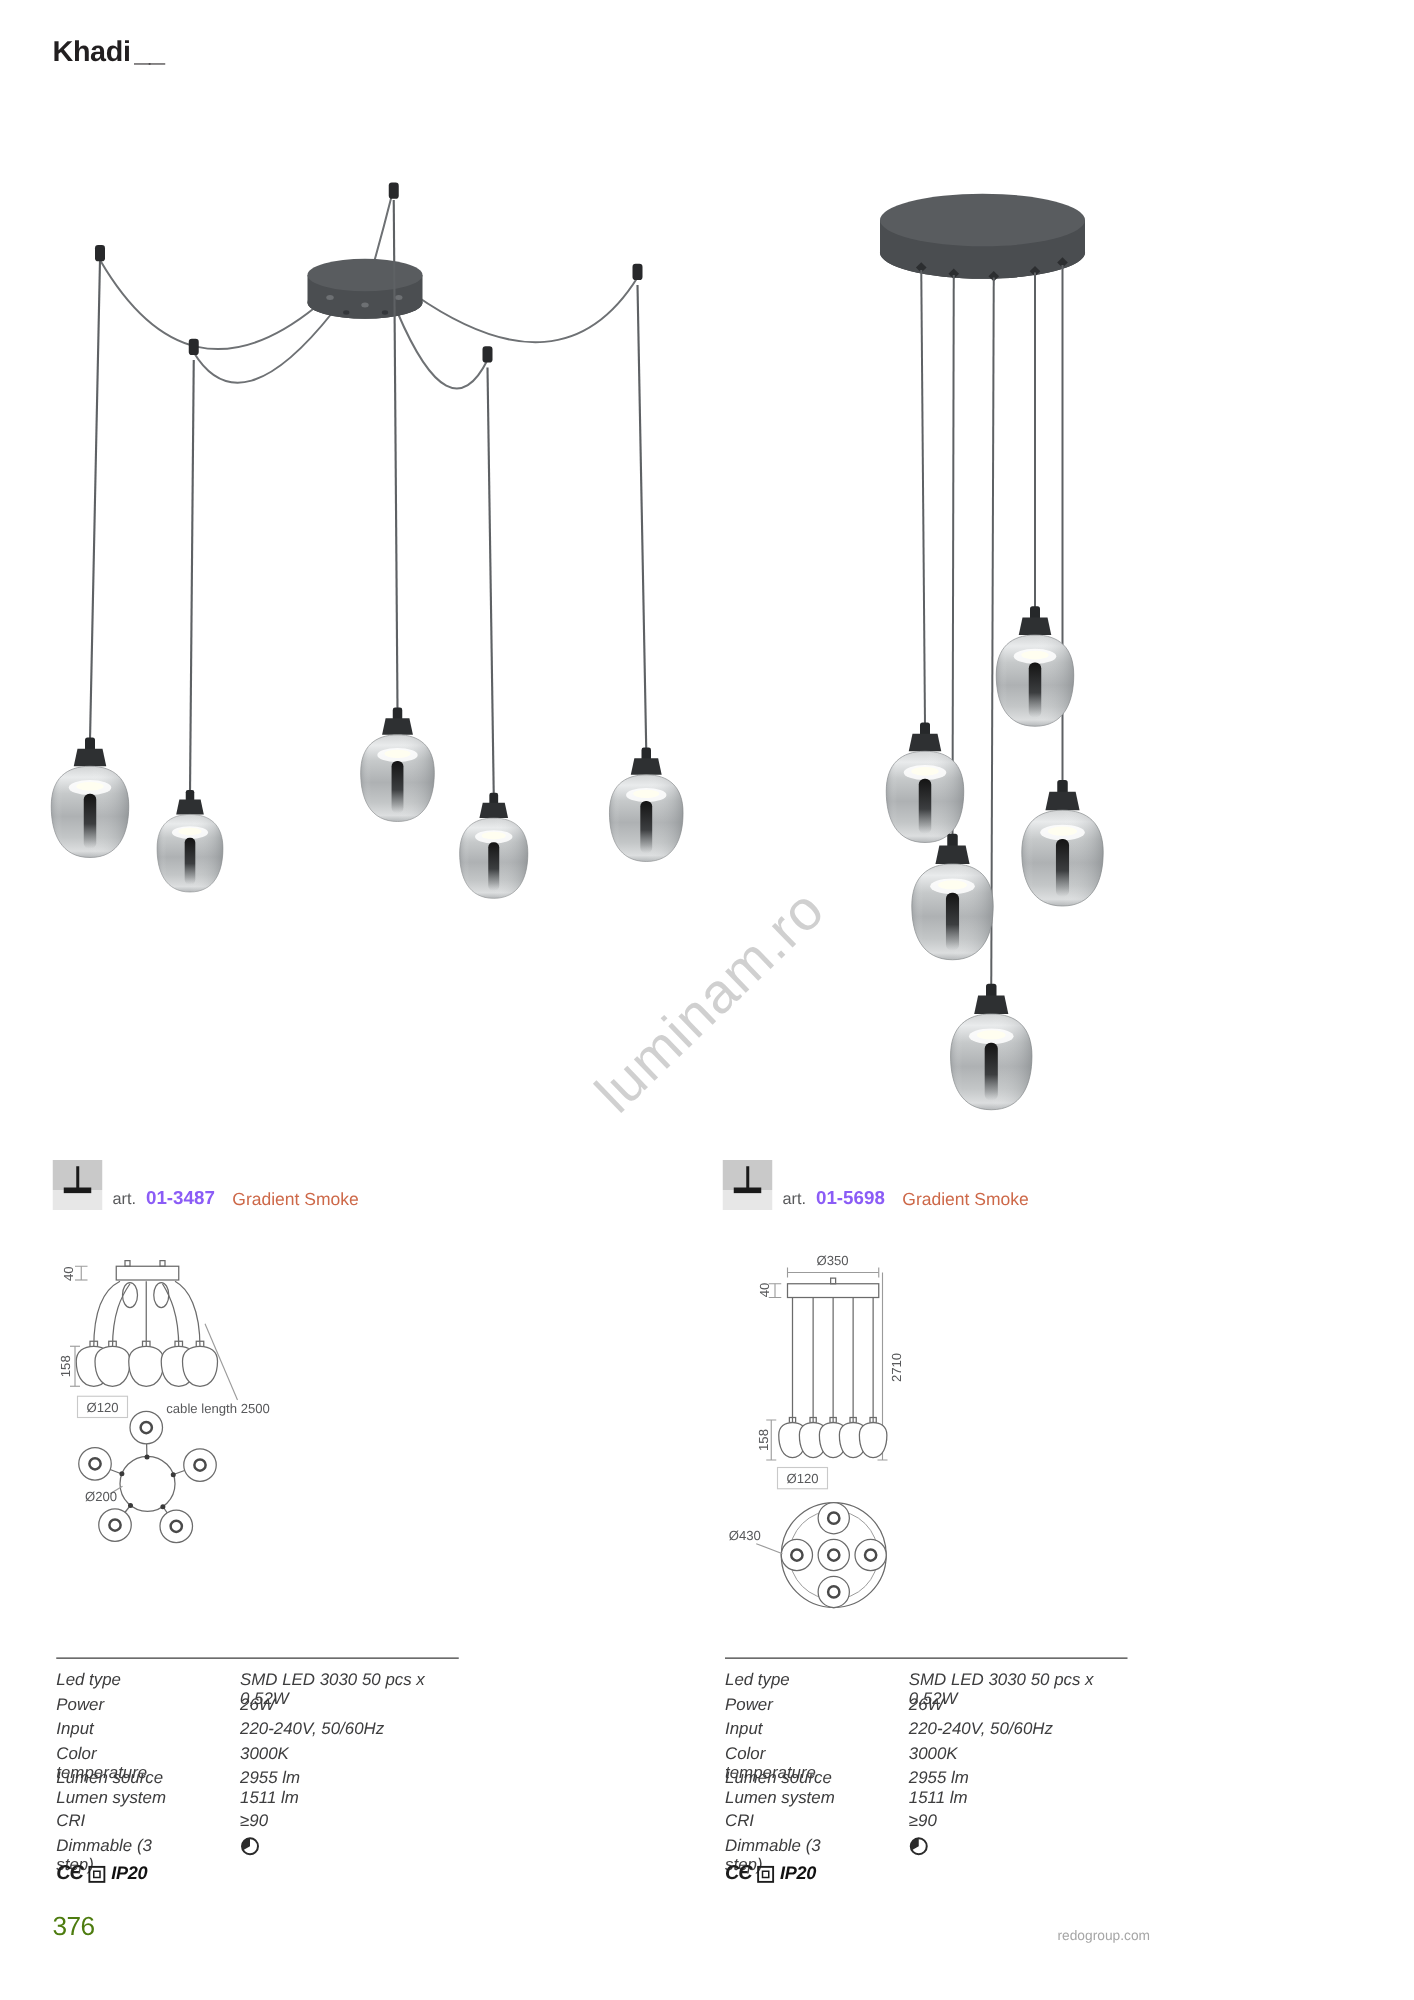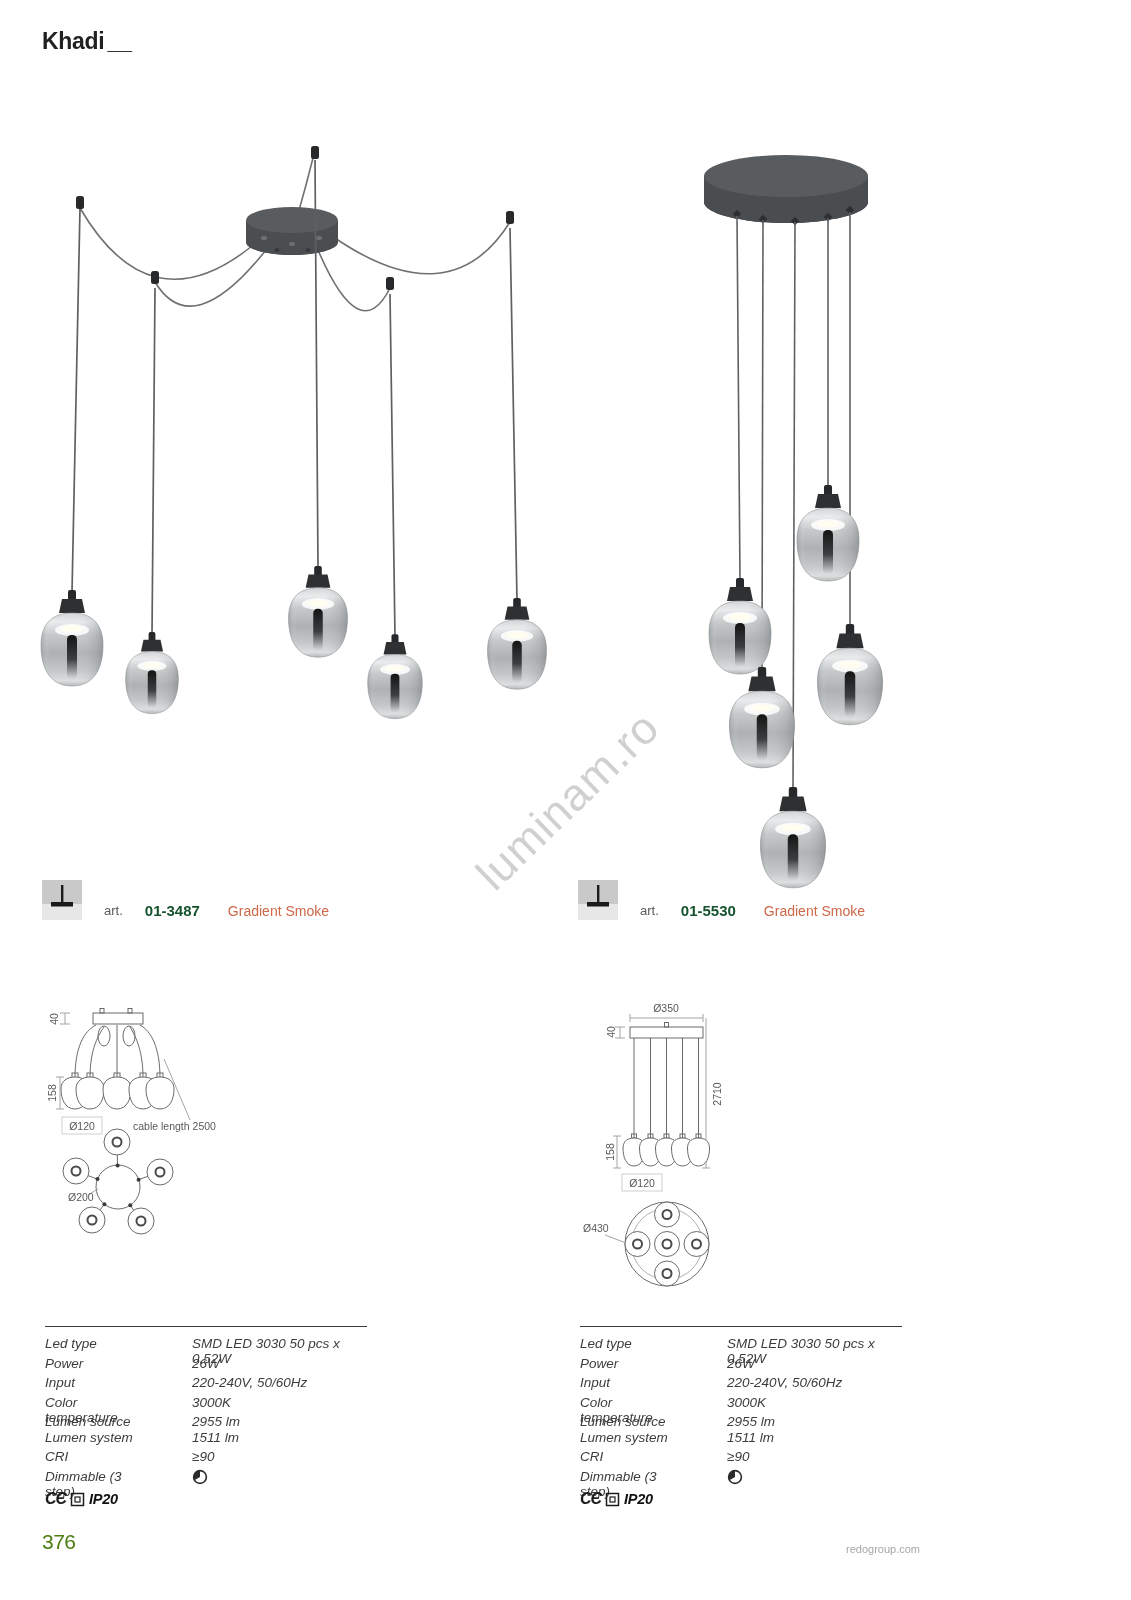--- a/index.html
+++ b/index.html
@@ -2,23 +2,23 @@
 <html><head>
 <meta charset="utf-8">
 <style>
   html,body{margin:0;padding:0;background:#fff;}
   .page{position:relative;width:956px;height:1600px;background:#ffffff;overflow:hidden;
         font-family:"Liberation Sans",sans-serif;color:#3d3d3e;}
   .title{position:absolute;left:42px;top:28px;font-size:23px;font-weight:bold;color:#221f20;letter-spacing:-0.3px;}
   .title .suffix{font-weight:bold;letter-spacing:-1px;margin-left:3px;}
   .watermark{position:absolute;left:398px;top:775px;width:340px;text-align:center;
              font-size:45px;color:#c5c5c5;opacity:.8;transform:rotate(-44deg);letter-spacing:1px;pointer-events:none;}
-  .art-line{position:absolute;top:878px;height:42px;display:flex;align-items:flex-end;gap:22px;}
+  .art-line{position:absolute;top:926px;height:42px;display:flex;align-items:flex-end;gap:8px;}
   .art-line .art-word{font-size:13px;color:#58595b;padding-bottom:2px;}
-  .art-line .art-num{font-size:15px;font-weight:bold;color:#14532d;padding-bottom:1px;}
+  .art-line .art-num{font-size:15px;font-weight:bold;color:#8b5cf6;padding-bottom:1px;}
   .art-line .art-finish{font-size:14px;color:#cd6848;padding-bottom:1.5px;margin-left:6px;}
   .spec-table{position:absolute;width:322px;top:1326px;font-style:italic;}
   .spec-rule{border-top:1.5px solid #3c3c3c;margin-bottom:9px;}
   .spec-row{display:flex;font-size:13.5px;color:#3d3d3e;height:19.5px;align-items:flex-start;}
   .spec-row.snug{height:15.5px;}
   .spec-row .lbl{width:103px;flex:none;}
   .spec-row .val{flex:1;margin-left:44px;}
   .marks-row{display:flex;align-items:center;gap:4px;margin-top:2px;}
   .marks-row .ce{font-size:16px;font-weight:bold;color:#1d1d1d;letter-spacing:-1px;}
   .marks-row .ip{font-size:14.5px;font-weight:bold;color:#111;letter-spacing:-0.3px;}
@@ -155,21 +155,21 @@
     <span class="art-finish">Gradient Smoke</span>
   </div>
   <div class="art-line" style="left:578px;">
     <svg width="40" height="40">
       <rect x="0" y="0" width="40" height="24" fill="#c9c9c9"></rect>
       <rect x="0" y="24" width="40" height="16" fill="#e7e7e7"></rect>
       <rect x="19" y="5" width="2.4" height="19" fill="#1a1a1a"></rect>
       <rect x="9" y="22" width="22" height="4.5" fill="#1a1a1a"></rect>
     </svg>
     <span class="art-word">art.</span>
-    <span class="art-num">01-5530</span>
+    <span class="art-num">01-5698</span>
     <span class="art-finish">Gradient Smoke</span>
   </div>
 
   <svg style="position:absolute;left:40px;top:985px;" width="230" height="300" viewBox="0 0 230 300">
     <g stroke="#6b6b6b" stroke-width="1" fill="none">
       <rect x="53" y="28" width="50" height="11"></rect>
       <rect x="60" y="23.5" width="4" height="4.5"></rect>
       <rect x="88" y="23.5" width="4" height="4.5"></rect>
       <ellipse cx="64" cy="51" rx="6" ry="10"></ellipse>
       <ellipse cx="89" cy="51" rx="6" ry="10"></ellipse>

